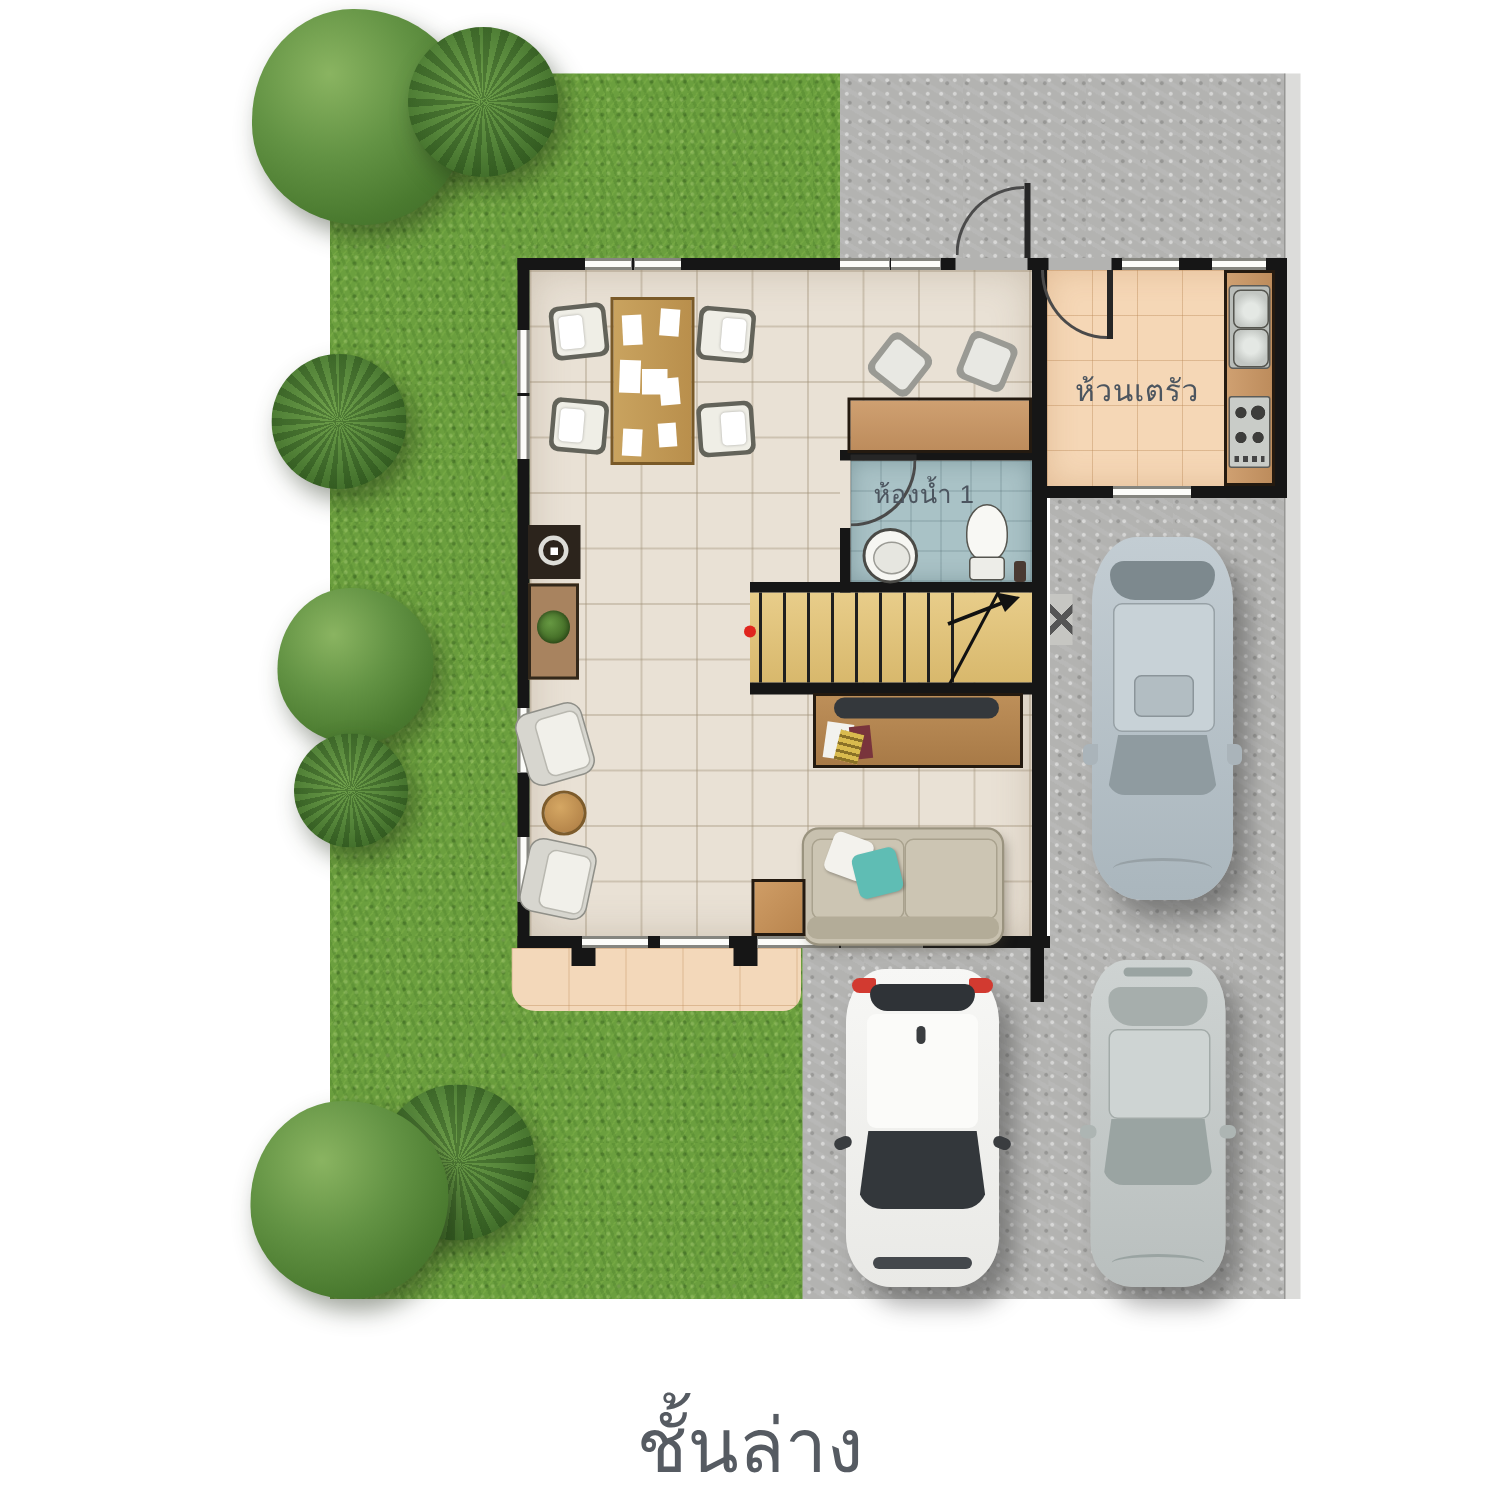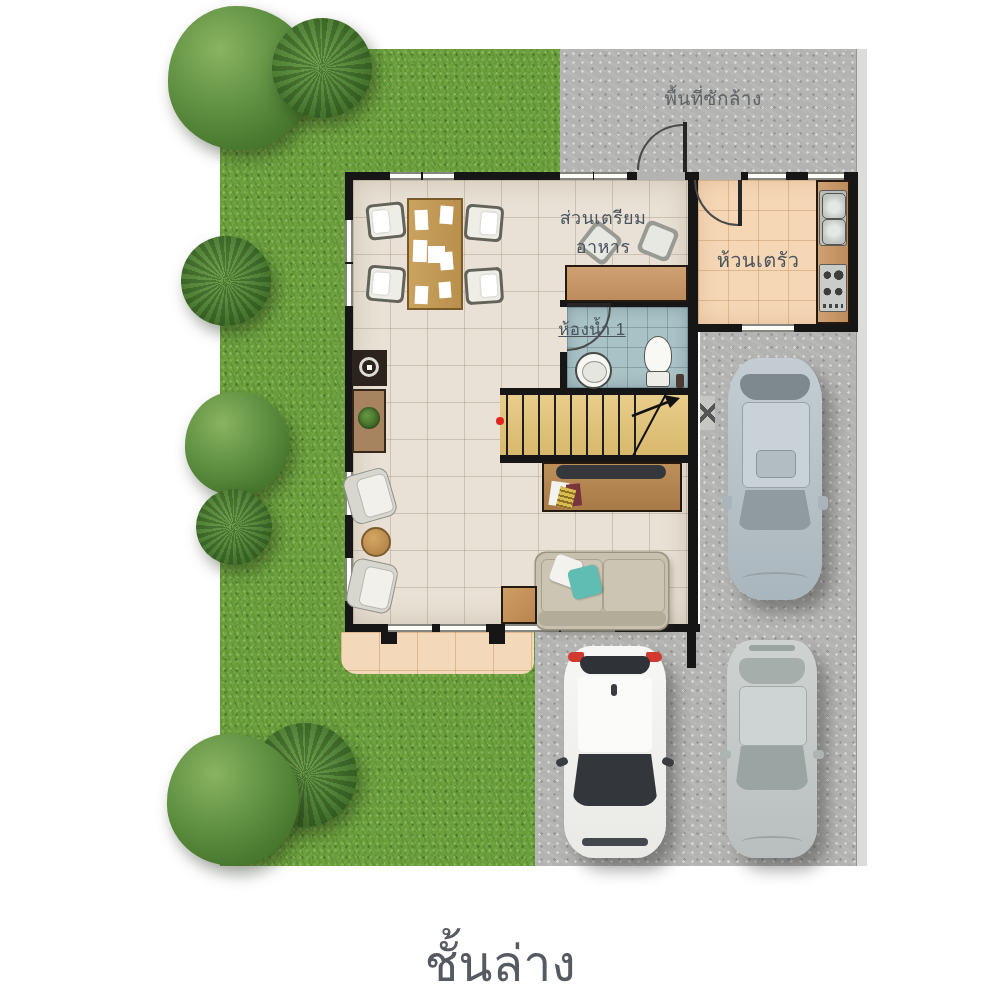--- a/index.html
+++ b/index.html
@@ -275,19 +275,17 @@
   <div class="tree pine" style="left:196px;top:489px;width:76px;height:76px;">
       <div class="crown"></div>
     </div>
   <div class="tree pine" style="left:253px;top:723px;width:104px;height:104px;">
       <div class="crown"></div>
     </div>
   <div class="tree fluffy" style="left:167px;top:734px;width:132px;height:132px;">
       <div class="crown"></div>
     </div>
 
-  <div class="label" style="left:628px;top:83px;width:170px;font-size:19px;color:#5d6366;">พื้นที่ซักล้าง</div>
-  <div class="label" style="left:533px;top:203px;width:140px;font-size:18px;">ส่วนเตรียมอาหาร</div>
   <div class="label" style="left:698px;top:244px;width:120px;font-size:20px;">ห้วนเตรัว</div>
-  <div class="label" style="left:542px;top:315px;width:100px;font-size:17px;text-decoration:underline;">ห้องน้ำ 1</div>
+  <div class="label" style="left:566px;top:315px;width:100px;font-size:17px;">ห้องน้ำ 1</div>
 
   <div id="title">ชั้นล่าง</div>
 </div>
 
 </body></html>

